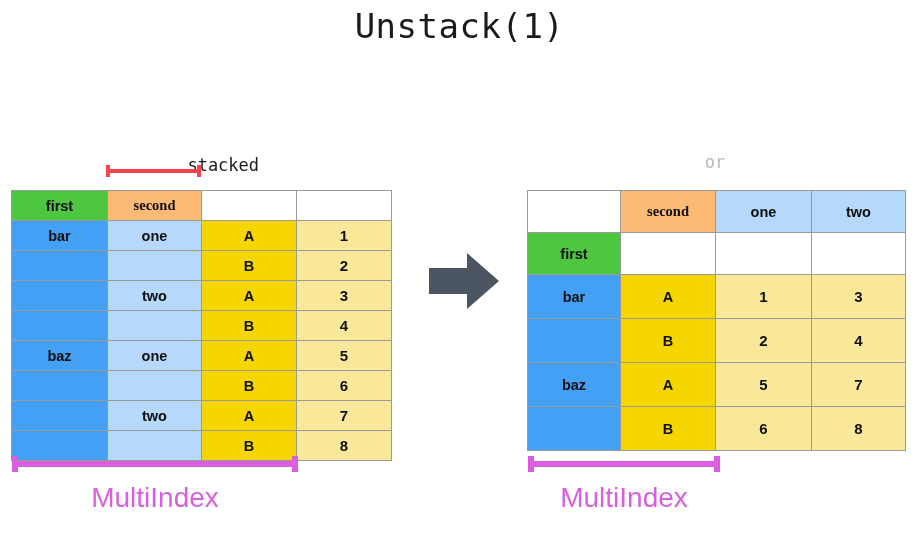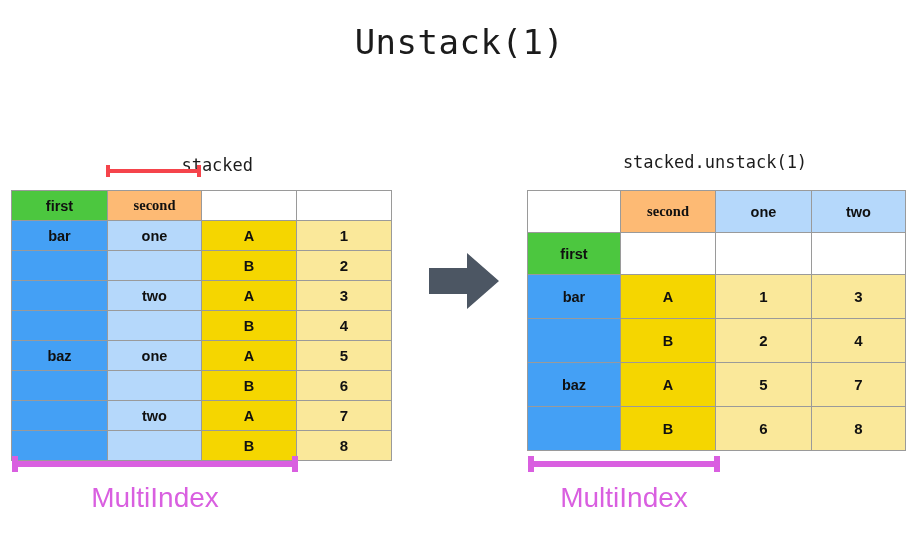--- a/index.html
+++ b/index.html
@@ -12,40 +12,40 @@
     height: 535px;
     position: relative;
     overflow: hidden;
     font-family: "Liberation Sans", sans-serif;
     -webkit-font-smoothing: antialiased;
   }
   .abs { position: absolute; }
 
   
   #title {
-    left: 0; top: 22px;
+    left: 0; top: 6px;
     width: 919px;
     text-align: center;
     font-family: "DejaVu Sans Mono", "Liberation Mono", monospace;
     font-size: 34px;
     color: #1b1b1b;
     letter-spacing: 0.5px;
   }
 
   
   .caption-mono {
     font-family: "DejaVu Sans Mono", "Liberation Mono", monospace;
     font-size: 17px;
     color: #1b1b1b;
     text-align: center;
     white-space: pre;
     line-height: 21px;
   }
   #left-caption {
-    left: 17px; top: 134px; width: 380px;
+    left: 23px; top: 134px; width: 380px;
   }
   #right-caption {
     left: 527px; top: 110px; width: 376px;
   }
   #right-caption .or-line { color: #b9b9b9; }
   .hl-green {
     background: #b7e8b2;
     padding: 0 1px;
   }
 
@@ -207,21 +207,20 @@
 </div>
 <div class="abs mi-label" id="left-mi-label">MultiIndex</div>
 
 <div class="abs" id="arrow">
   <svg width="70" height="56" viewBox="0 0 70 56" xmlns="http://www.w3.org/2000/svg">
     <polygon points="0,15 38,15 38,0 70,28 38,56 38,41 0,41" fill="#4c5663"></polygon>
   </svg>
 </div>
 
 <div class="abs caption-mono" id="right-caption">
-  <div>stacked.unstack(1)</div>
   <div class="or-line">or</div>
   <div><span>stacked.unstack(</span><span class="hl-green">'second'</span><span>)</span></div>
 </div>
 
 <table class="abs grid" id="right-table">
   <tbody>
     <tr class="tall">
       <td class="col1 c-white"></td>
       <td class="col2 c-lgreen">second</td>
       <td class="col3 c-hblue">one</td>

